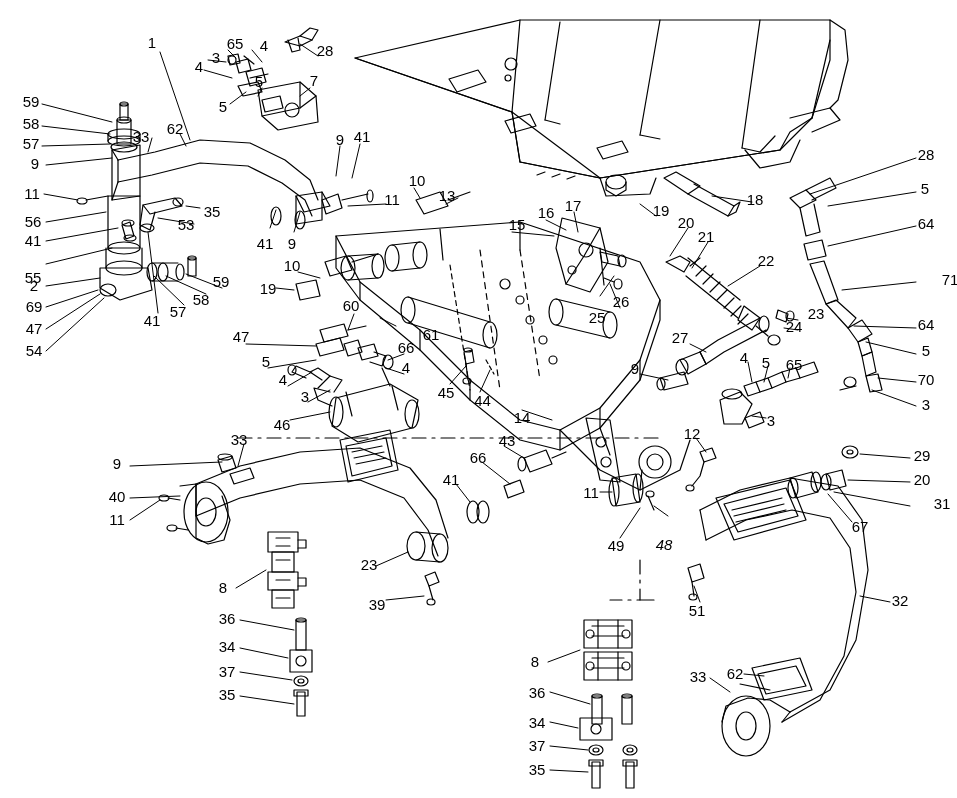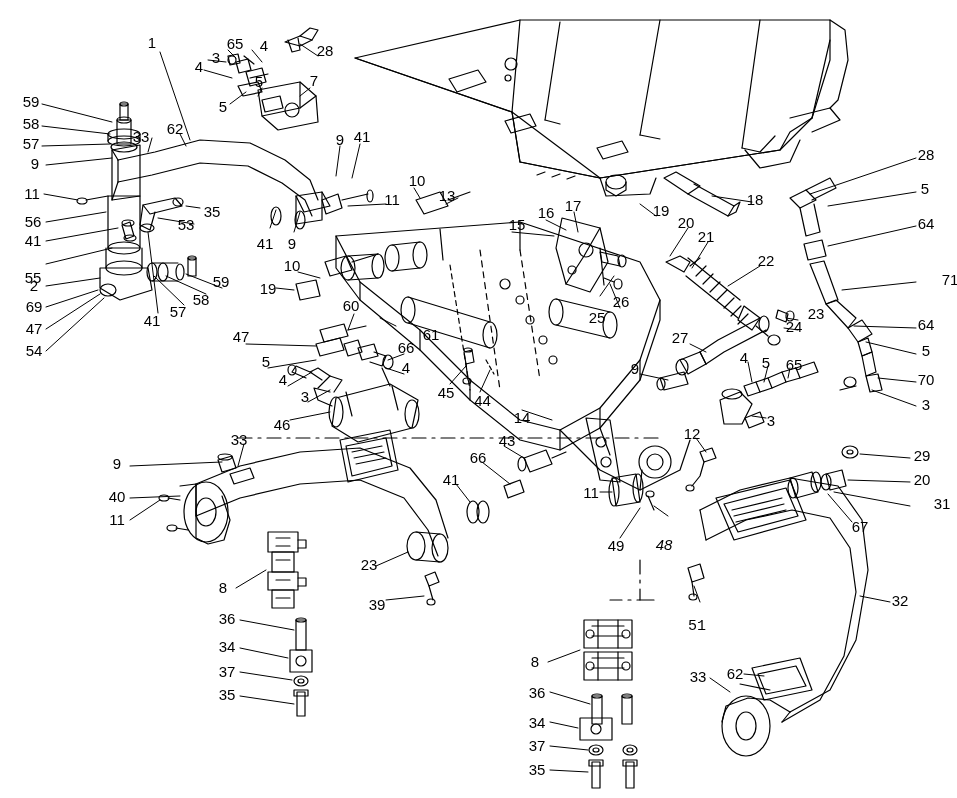--- a/index.html
+++ b/index.html
@@ -616,21 +616,21 @@
       <div class="callout" style="left: 451px; top: 479px;">41</div>
       <div class="callout" style="left: 591px; top: 492px;">11</div>
       <div class="callout" style="left: 922px; top: 503px; margin-left: 20px;">31</div>
       <div class="callout" style="left: 117px; top: 519px;">11</div>
       <div class="callout" style="left: 664px; top: 544px; font-style: italic;">48</div>
       <div class="callout" style="left: 860px; top: 526px;">67</div>
       <div class="callout" style="left: 616px; top: 545px;">49</div>
       <div class="callout" style="left: 369px; top: 564px;">23</div>
       <div class="callout" style="left: 223px; top: 587px;">8</div>
       <div class="callout" style="left: 377px; top: 604px;">39</div>
-      <div class="callout" style="left: 697px; top: 626px; font-family: Liberation Mono, monospace;">51</div>
+      <div class="callout" style="left: 697px; top: 610px;">51</div>
       <div class="callout" style="left: 900px; top: 600px;">32</div>
       <div class="callout" style="left: 227px; top: 618px;">36</div>
       <div class="callout" style="left: 227px; top: 646px;">34</div>
       <div class="callout" style="left: 535px; top: 661px;">8</div>
       <div class="callout" style="left: 735px; top: 673px;">62</div>
       <div class="callout" style="left: 227px; top: 671px;">37</div>
       <div class="callout" style="left: 698px; top: 676px;">33</div>
       <div class="callout" style="left: 227px; top: 694px;">35</div>
       <div class="callout" style="left: 537px; top: 692px;">36</div>
       <div class="callout" style="left: 537px; top: 722px;">34</div>

